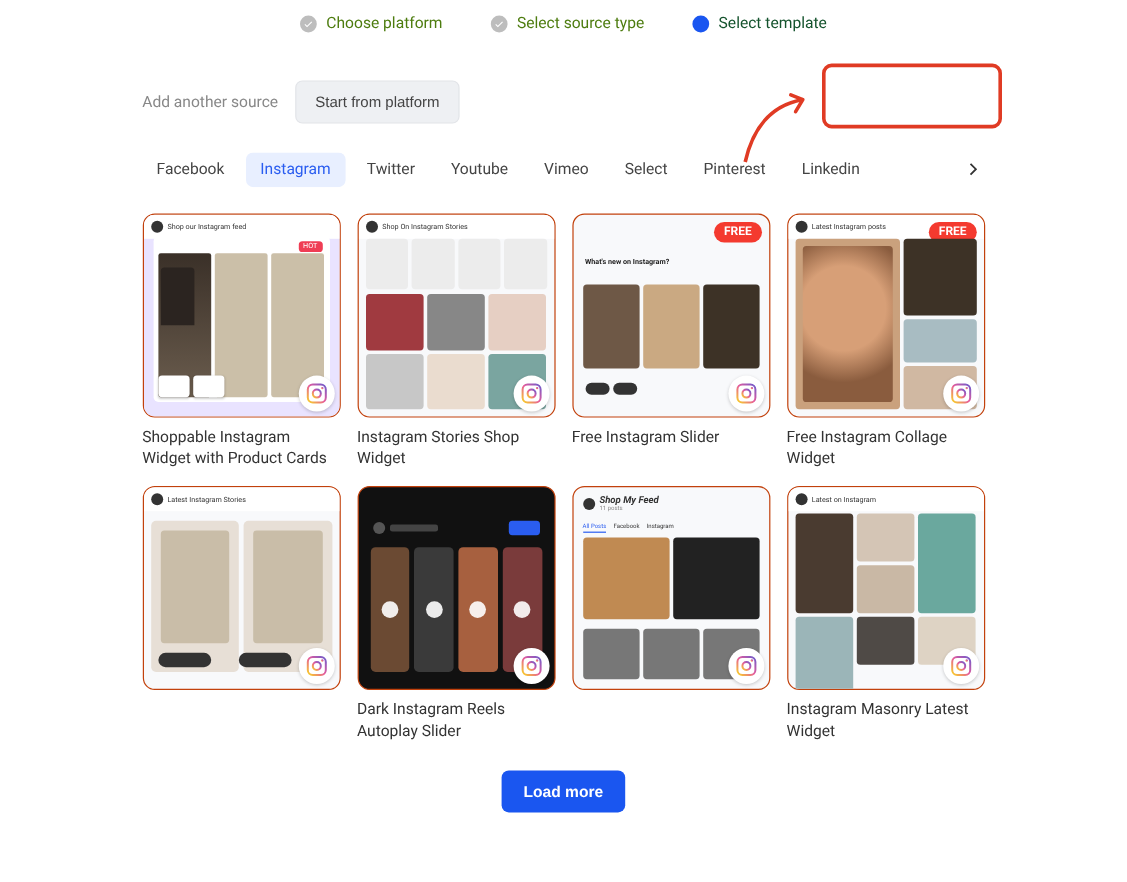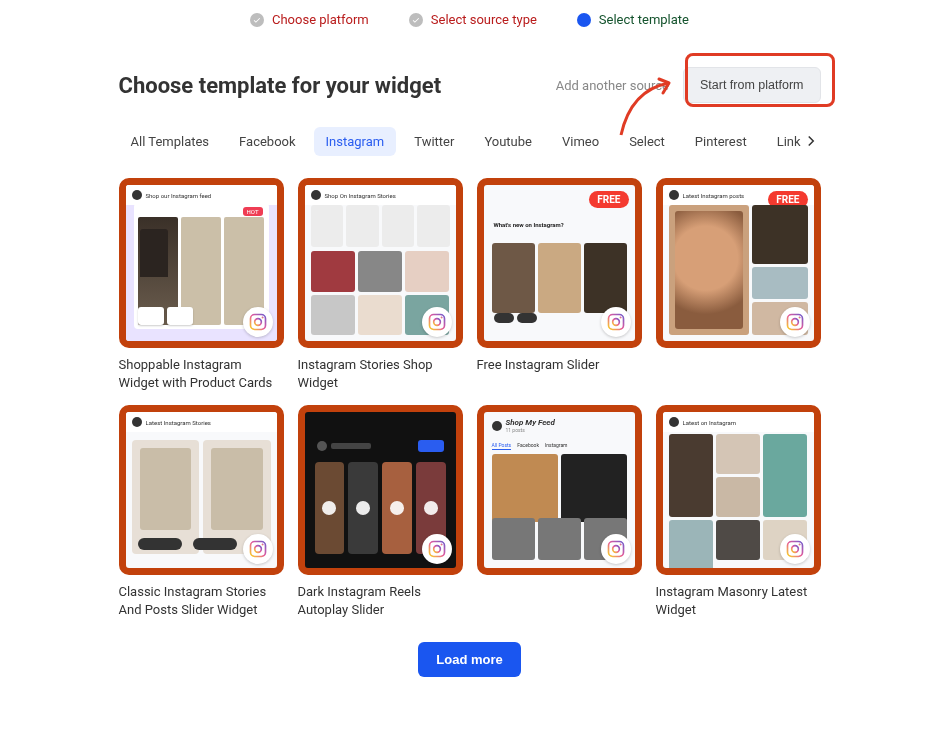--- a/index.html
+++ b/index.html
@@ -14,21 +14,21 @@
     display: flex;
     justify-content: center;
     gap: 40px;
     margin-bottom: 40px;
   }
   .step {
     display: flex;
     align-items: center;
     gap: 8px;
     font-size: 13px;
-    color: #b91c1c;
+    color: #4d7c0f;
   }
   .step.active { color: #14532d; }
   .step-dot {
     width: 14px; height: 14px; border-radius: 50%;
     display: flex; align-items: center; justify-content: center;
     background: #bdbdbd;
   }
   .step-dot.check svg { width: 10px; height: 10px; }
   .step-dot.active { background: #1a56f0; }
   .content { width: 702px; margin: 0 auto; }
@@ -79,21 +79,21 @@
     cursor: pointer;
   }
   .grid {
     display: grid;
     grid-template-columns: repeat(4, 165px);
     gap: 14px 14px;
   }
   .card { display: flex; flex-direction: column; gap: 8px; cursor: pointer; }
   .thumb {
     width: 165px; height: 170px;
-    border: 7px solid #c2410c;
+    border: 1px solid #c2410c;
     border-radius: 10px;
     position: relative;
     overflow: hidden;
     background: #f8f9fb;
   }
   .card-title { font-size: 13px; font-weight: 400; color: #333; line-height: 1.35; }
   .ig-badge {
     position: absolute; right: 4px; bottom: 4px;
     width: 30px; height: 30px; border-radius: 50%;
     background: #fff; display: flex; align-items: center; justify-content: center;
@@ -213,34 +213,32 @@
   </div>
   <div class="step active">
     <span class="step-dot active"></span>
     <span>Select template</span>
   </div>
 </div>
 
 <div class="content">
 
   <div class="header-row">
-    <h1 class="page-title">Choose template for your widget</h1>
     <div class="header-actions">
       <span class="add-another">Add another source</span>
       <button class="scratch-btn">Start from platform</button>
     </div>
     <div class="highlight-box"></div>
     <svg class="arrow-annot" viewBox="0 0 70 70">
       <path d="M10 60 Q 20 15 58 8" fill="none" stroke="#e03b24" stroke-width="3"></path>
       <path d="M58 8 l-10 -4 M58 8 l-6 10" fill="none" stroke="#e03b24" stroke-width="3" stroke-linecap="round"></path>
     </svg>
   </div>
 
   <div class="tabs">
-    <div class="tab">All Templates</div>
     <div class="tab">Facebook</div>
     <div class="tab active">Instagram</div>
     <div class="tab">Twitter</div>
     <div class="tab">Youtube</div>
     <div class="tab">Vimeo</div>
     <div class="tab">Select</div>
     <div class="tab">Pinterest</div>
     <div class="tab">Linkedin</div>
 
     <div class="tabs-more">
@@ -359,20 +357,21 @@
             <div class="sm"></div>
         </div>
         <div class="ig-badge">
           <svg width="20" height="20" viewBox="0 0 24 24">
               <rect x="3" y="3" width="18" height="18" rx="5" fill="none" stroke="url(#ig)" stroke-width="2"></rect>
               <circle cx="12" cy="12" r="4" fill="none" stroke="url(#ig)" stroke-width="2"></circle>
               <circle cx="17.5" cy="6.5" r="1.2" fill="url(#ig)"></circle>
             </svg>
         </div>
       </div>
+      <div class="card-title">Free Instagram Collage Widget</div>
     </div>
 
     <div class="card">
       <div class="thumb t5">
         <div class="mock-header">
             <span class="mock-avatar"></span>
             <span>Latest Instagram Stories</span>
           </div>
         <div class="row5">
             <div></div>
@@ -381,21 +380,20 @@
         <div class="chip5"></div>
           <div class="chip5 r"></div>
         <div class="ig-badge">
           <svg width="20" height="20" viewBox="0 0 24 24">
               <rect x="3" y="3" width="18" height="18" rx="5" fill="none" stroke="url(#ig)" stroke-width="2"></rect>
               <circle cx="12" cy="12" r="4" fill="none" stroke="url(#ig)" stroke-width="2"></circle>
               <circle cx="17.5" cy="6.5" r="1.2" fill="url(#ig)"></circle>
             </svg>
         </div>
       </div>
-      <div class="card-title">Classic Instagram Stories And Posts Slider Widget</div>
     </div>
 
     <div class="card">
       <div class="thumb t6">
         <div class="bar6">
             <span></span>
             <span></span>
             <span></span>
           </div>
         <div class="row6">

